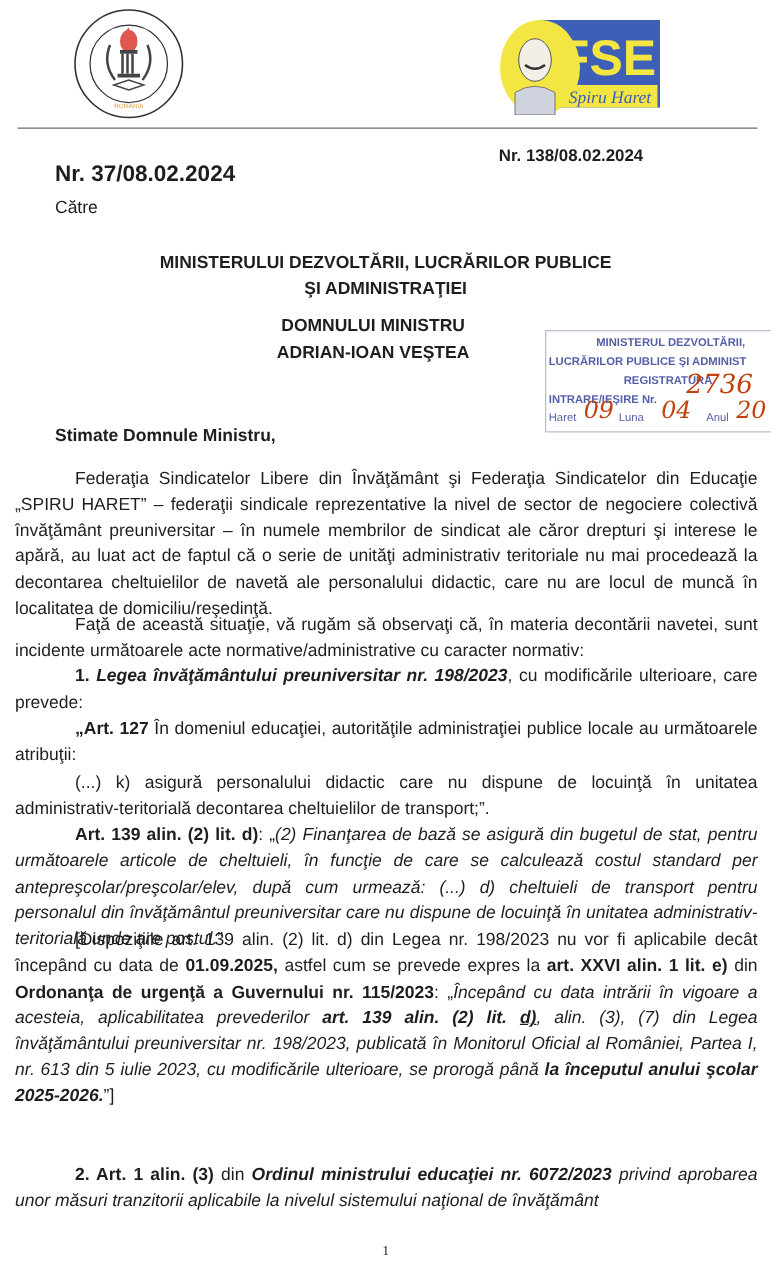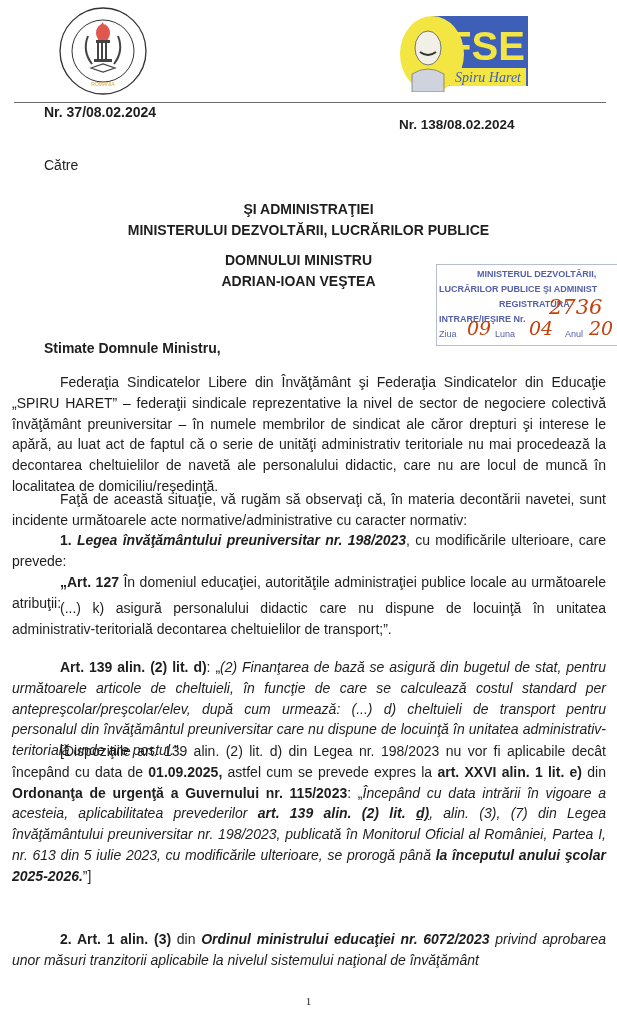--- a/index.html
+++ b/index.html
@@ -4,21 +4,21 @@
 <style>
   * { box-sizing: border-box; margin: 0; padding: 0; }
   html, body { width: 617px; height: 1024px; background: #ffffff; overflow: hidden; }
   body { position: relative; font-family: "Liberation Sans", "DejaVu Sans", sans-serif; color: #1e1e1e; }
   .page { position: absolute; left: 0; top: 0; width: 517px; height: 1024px; }
 
   
   .logo-left { position: absolute; left: 58px; top: 6px; width: 90px; height: 90px; }
   .logo-right { position: absolute; left: 398px; top: 12px; width: 132px; height: 80px; }
   .header-rule { position: absolute; left: 14px; top: 102px; width: 592px; height: 1px; background: #6b6b6b; }
-  .ref-left { position: absolute; left: 44px; top: 104px; font-size: 14px; font-weight: bold; }
+  .ref-left { position: absolute; left: 44px; top: 129px; font-size: 18px; font-weight: bold; }
   .ref-right { position: absolute; left: 399px; top: 117px; font-size: 13.5px; font-weight: bold; }
 
   .catre { position: absolute; left: 44px; top: 157px; font-size: 14px; text-align: right; }
 
   .center-block { position: absolute; left: 0; width: 617px; text-align: center; font-weight: bold; font-size: 14px; line-height: 21px; }
   .addr1 { top: 199px; }
   .addr2 { top: 250px; left: -10px; }
 
   
   .stamp { position: absolute; left: 436px; top: 264px; width: 190px; height: 82px; border: 1px solid #b8bccf; color: #5660a8; font-size: 9px; font-weight: bold; line-height: 15px; padding-top: 2px; }
@@ -34,21 +34,21 @@
   .para { position: absolute; left: 12px; width: 594px; font-size: 14px; line-height: 20.8px; text-align: justify; }
   .indent { text-indent: 48px; }
   .b { font-weight: bold; }
   .i { font-style: italic; }
   .u { text-decoration: underline; }
 
   .p1 { top: 372px; }
   .p2 { top: 489px; }
   .p3 { top: 530px; }
   .p4 { top: 572px; }
-  .p5 { top: 598px; }
+  .p5 { top: 615px; }
   .p6 { top: 657px; }
   .p7 { top: 741px; }
   .p8 { top: 929px; }
 
   .page-num { position: absolute; left: 0; width: 617px; top: 995px; text-align: center; font-size: 11px; font-family: "Liberation Serif", serif; }
 </style>
 </head>
 <body>
 
 <div class="page">
@@ -81,39 +81,39 @@
   </svg>
 
   <div class="header-rule"></div>
 
   <div class="ref-left">Nr. 37/08.02.2024</div>
   <div class="ref-right">Nr. 138/08.02.2024</div>
 
   <div class="catre">Către</div>
 
   <div class="center-block addr1">
+    <div>MINISTERULUI DEZVOLTĂRII, LUCRĂRILOR PUBLICE</div>
     <div>ŞI ADMINISTRAŢIEI</div>
-    <div>MINISTERULUI DEZVOLTĂRII, LUCRĂRILOR PUBLICE</div>
   </div>
 
   <div class="center-block addr2">
     <div>DOMNULUI MINISTRU</div>
     <div>ADRIAN-IOAN VEŞTEA</div>
   </div>
 
   <div class="stamp">
     <div class="l1">MINISTERUL DEZVOLTĂRII,</div>
     <div class="l2">LUCRĂRILOR PUBLICE ŞI ADMINIST</div>
     <div class="l3"><span>REGISTRATURA</span></div>
     <div class="l4">
       <span>INTRARE/IEŞIRE Nr.</span>
       <span class="hand" style="left:112px; top:-12px; font-size:21px;">2736</span>
     </div>
     <div class="l5">
-      <span>Ziua</span>
+      <span>Haret</span>
       <span class="hand" style="left:30px; top:-6px;">09</span>
       <span style="position:absolute; left:58px;">Luna</span>
       <span class="hand" style="left:92px; top:-6px;">04</span>
       <span style="position:absolute; left:128px;">Anul</span>
       <span class="hand" style="left:152px; top:-6px;">20</span>
     </div>
   </div>
 
   <div class="greeting">Stimate Domnule Ministru,</div>
 

